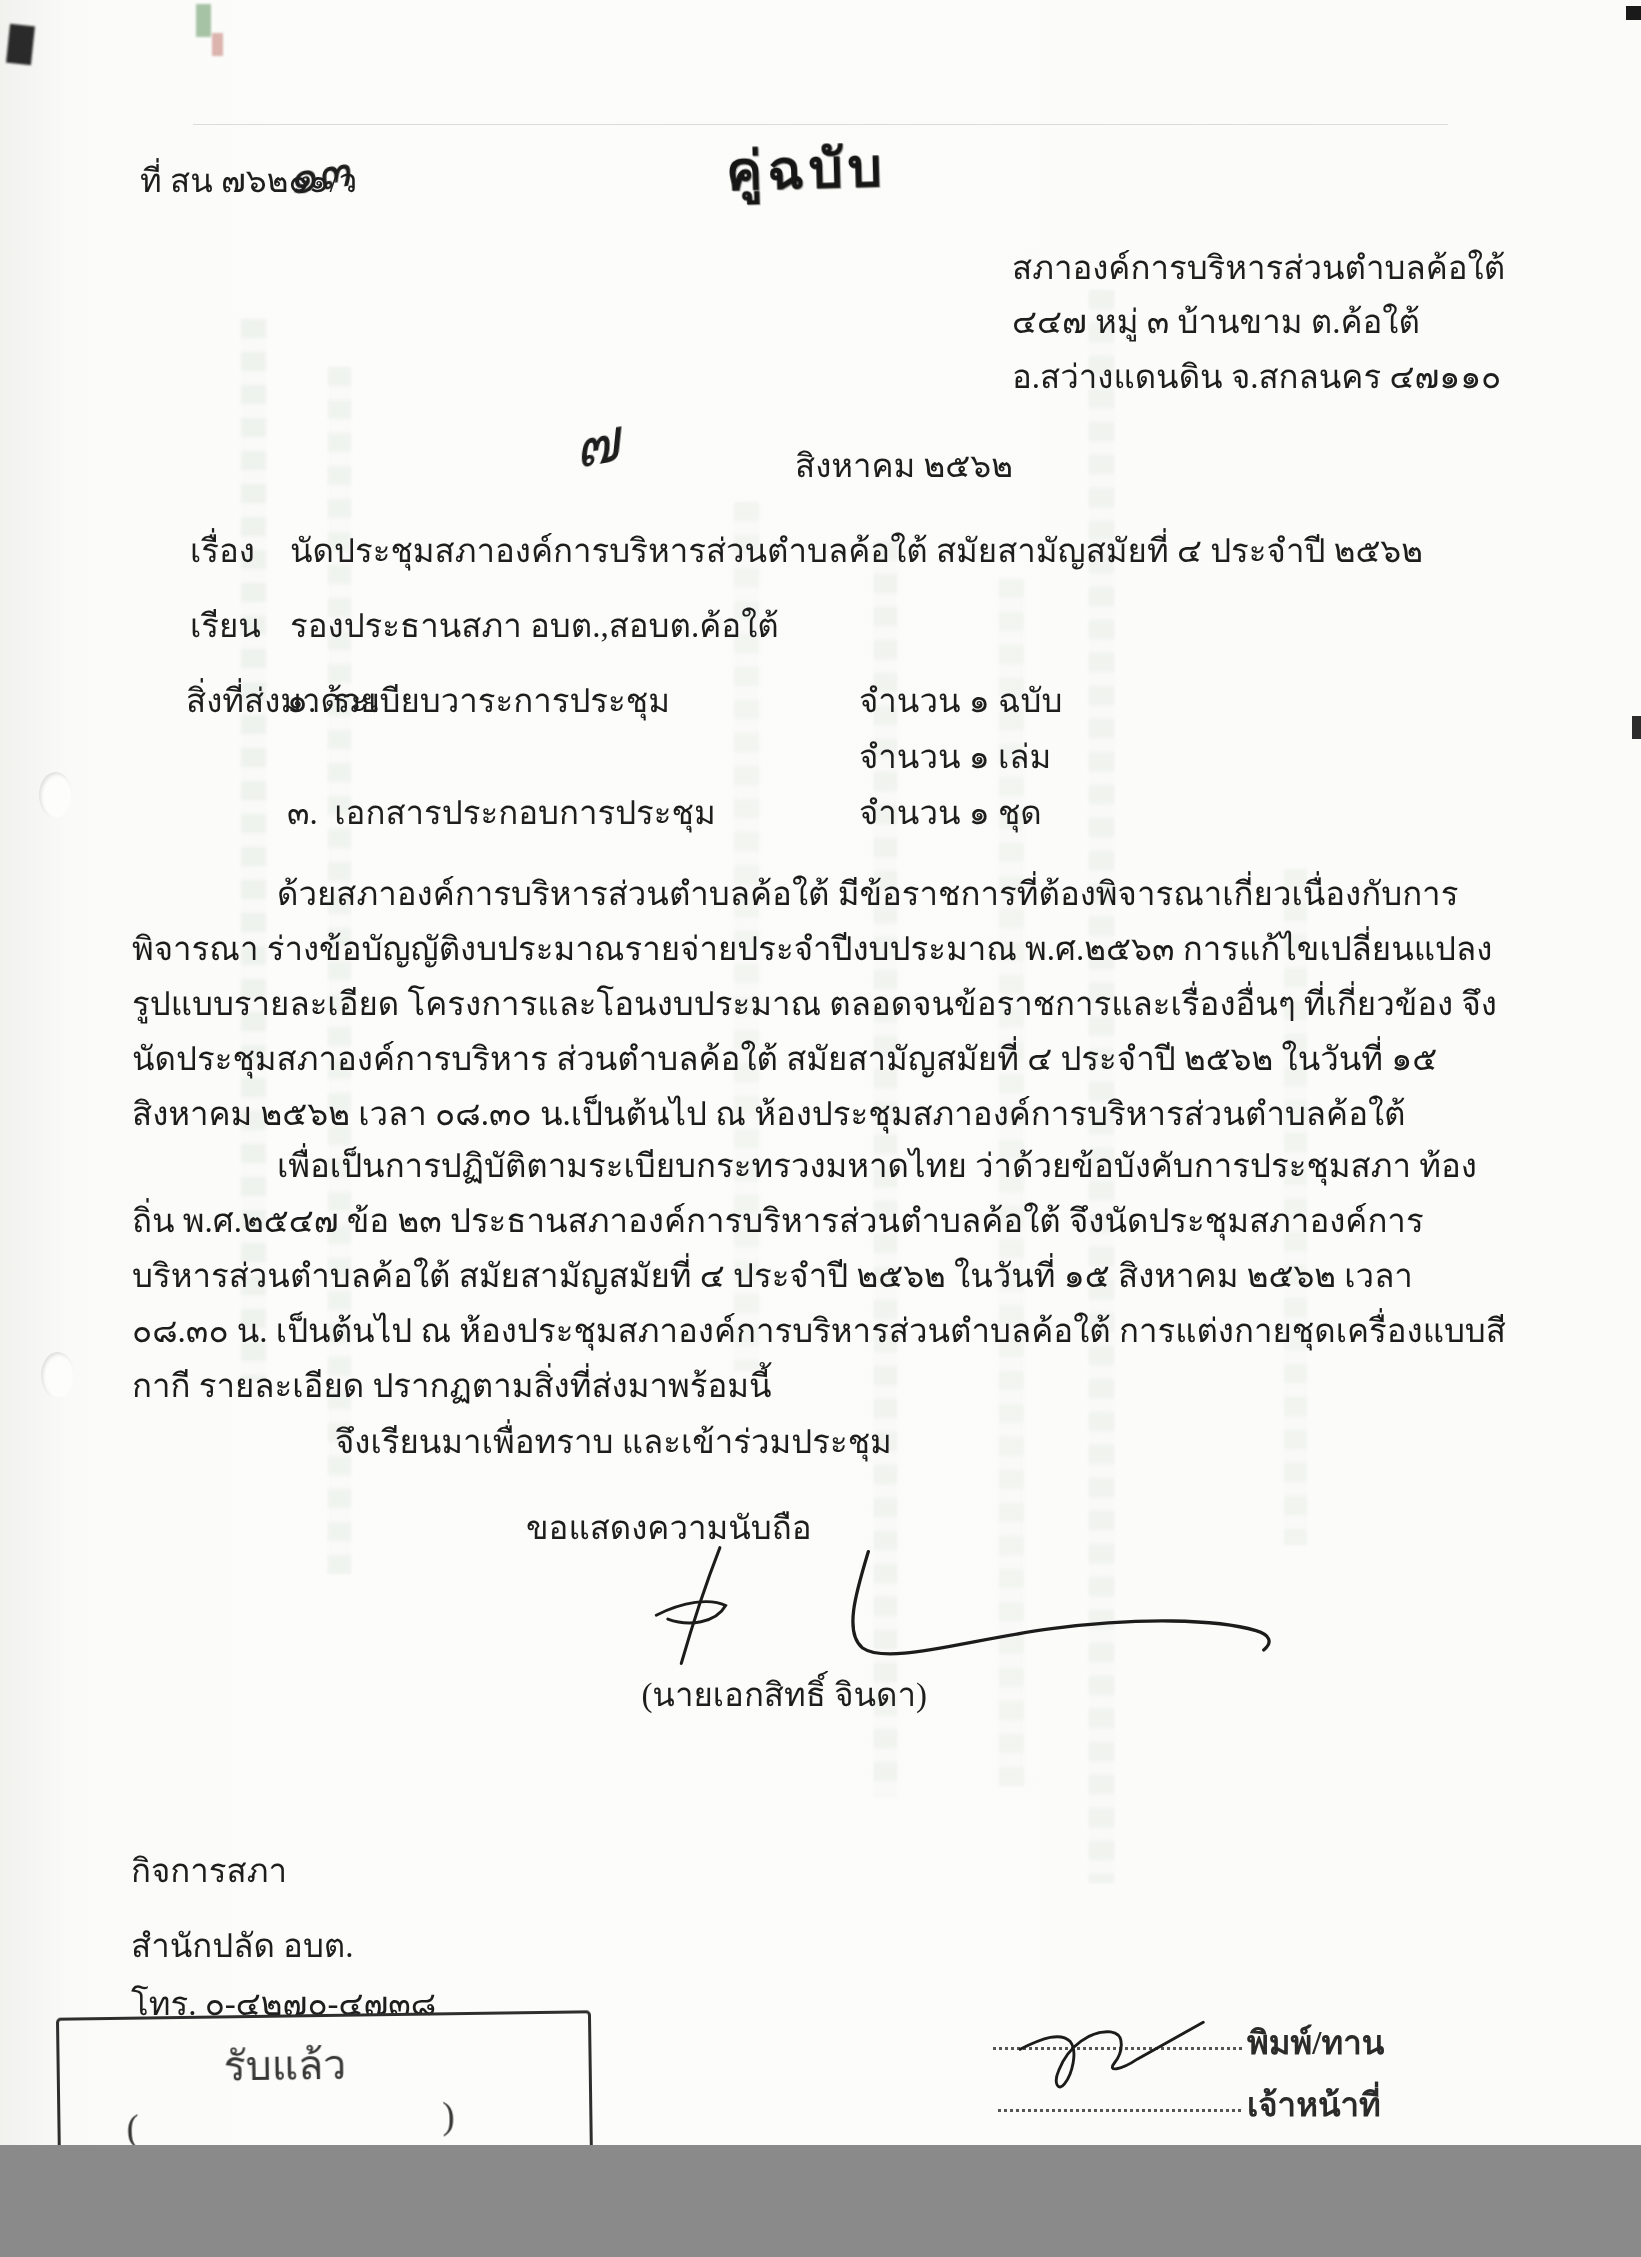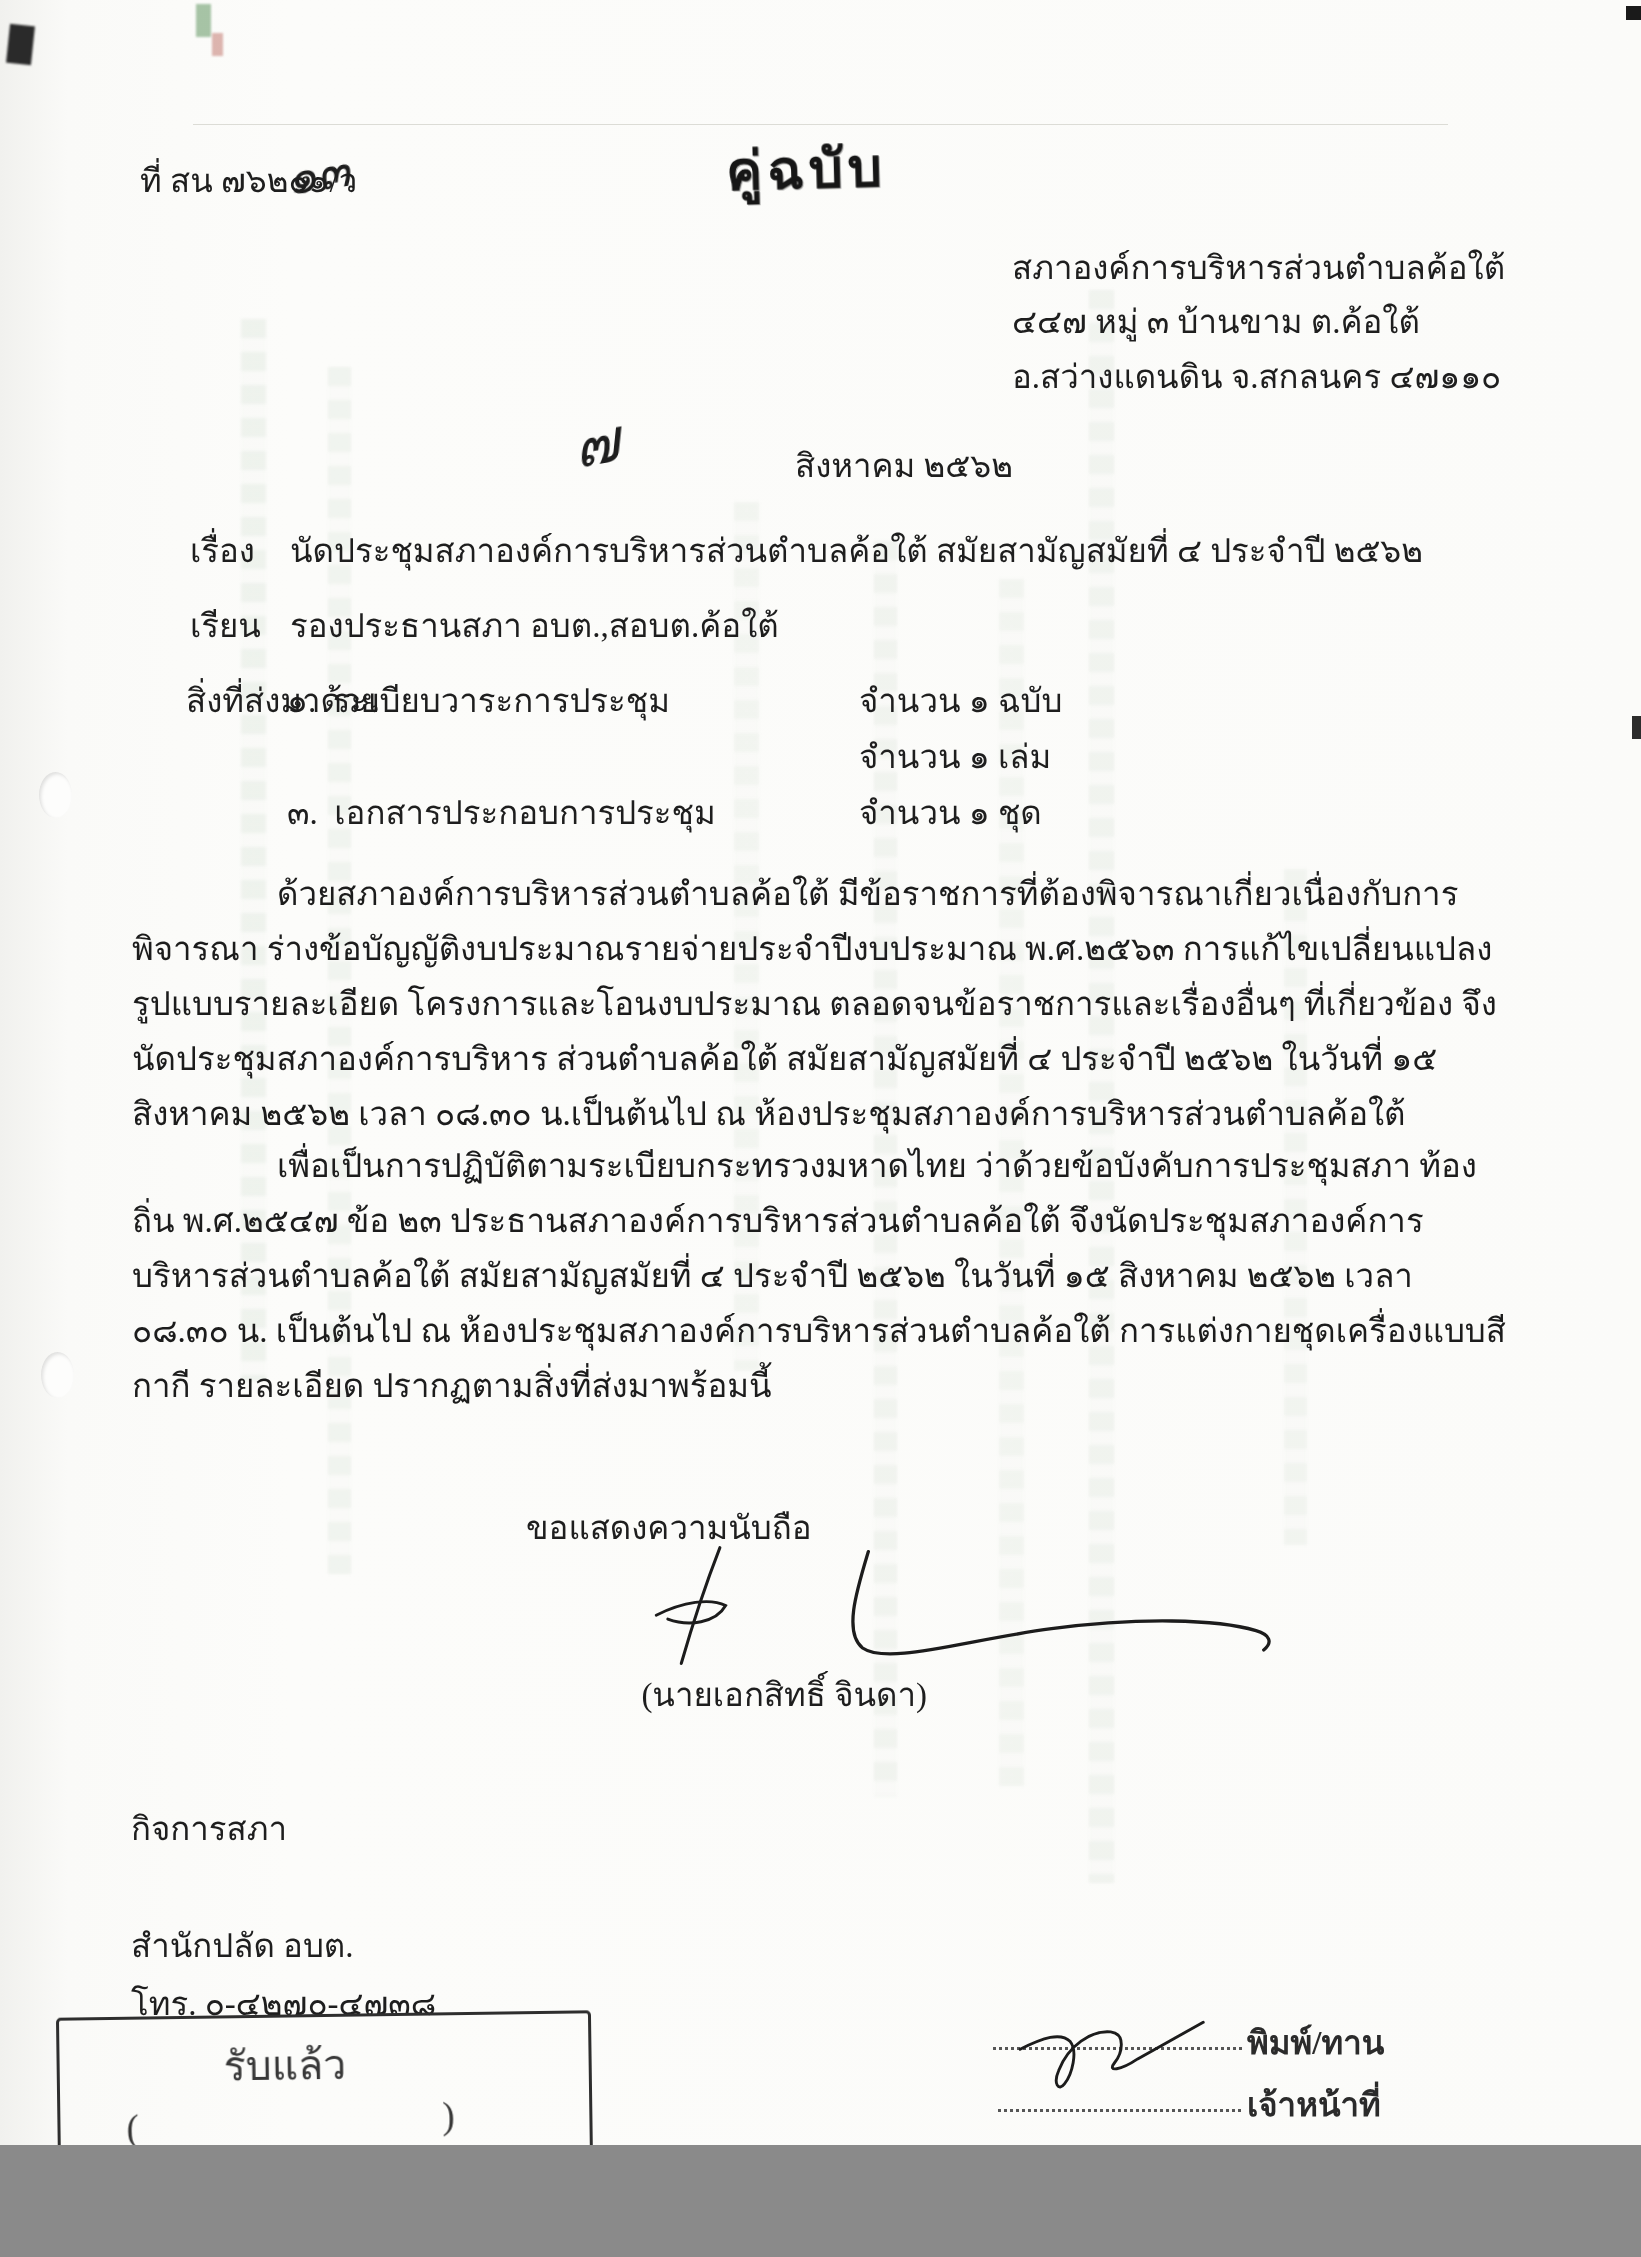--- a/index.html
+++ b/index.html
@@ -87,30 +87,31 @@
 
   <div class="t body-text" style="left:287px;top:786px;">
     <span>๓.</span>&nbsp;
     <span>เอกสารประกอบการประชุม</span>
   </div>
   <div class="t body-text" style="left:859px;top:786px;">จำนวน ๑ ชุด</div>
 
   <div class="para" style="top:867px;">ด้วยสภาองค์การบริหารส่วนตำบลค้อใต้ มีข้อราชการที่ต้องพิจารณาเกี่ยวเนื่องกับการพิจารณา ร่างข้อบัญญัติงบประมาณรายจ่ายประจำปีงบประมาณ พ.ศ.๒๕๖๓ การแก้ไขเปลี่ยนแปลงรูปแบบรายละเอียด โครงการและโอนงบประมาณ ตลอดจนข้อราชการและเรื่องอื่นๆ ที่เกี่ยวข้อง  จึงนัดประชุมสภาองค์การบริหาร ส่วนตำบลค้อใต้ สมัยสามัญสมัยที่ ๔ ประจำปี ๒๕๖๒  ในวันที่  ๑๕ สิงหาคม  ๒๕๖๒  เวลา  ๐๘.๓๐ น.เป็นต้นไป ณ ห้องประชุมสภาองค์การบริหารส่วนตำบลค้อใต้</div>
   <div class="para" style="top:1139px;">เพื่อเป็นการปฏิบัติตามระเบียบกระทรวงมหาดไทย  ว่าด้วยข้อบังคับการประชุมสภา ท้องถิ่น พ.ศ.๒๕๔๗ ข้อ ๒๓ ประธานสภาองค์การบริหารส่วนตำบลค้อใต้ จึงนัดประชุมสภาองค์การ บริหารส่วนตำบลค้อใต้ สมัยสามัญสมัยที่ ๔  ประจำปี ๒๕๖๒  ในวันที่  ๑๕ สิงหาคม  ๒๕๖๒ เวลา ๐๘.๓๐ น. เป็นต้นไป ณ ห้องประชุมสภาองค์การบริหารส่วนตำบลค้อใต้ การแต่งกายชุดเครื่องแบบสีกากี รายละเอียด ปรากฏตามสิ่งที่ส่งมาพร้อมนี้</div>
 
+  <div class="t body-text" style="left:335px;top:1415px;">จึงเรียนมาเพื่อทราบ และเข้าร่วมประชุม</div>
   <div class="t body-text" style="left:526px;top:1501px;">ขอแสดงความนับถือ</div>
 
   <svg class="sig-svg" style="left:463px;top:1540px;" width="830" height="135" viewBox="0 0 860 140">
     <path d="M226,128 C238,86 252,44 266,8" stroke-width="3.2"></path>
     <path d="M200,78 C228,64 256,60 272,68 C262,86 234,90 212,82" stroke-width="3"></path>
     <path d="M420,12 C408,52 394,96 414,112 C440,130 520,104 610,92 C700,80 782,82 822,94 C836,98 840,106 830,114" stroke-width="3.4"></path>
   </svg>
   <div class="t body-text" style="left:425px;top:1668px;width:502px;text-align:right;white-space:nowrap;">(นายเอกสิทธิ์  จินดา)</div>
 
-  <div class="t body-text" style="left:131px;top:1802px;">กิจการสภา</div>
+  <div class="t body-text" style="left:131px;top:1844px;">กิจการสภา</div>
   <div class="t body-text" style="left:131px;top:1919px;">สำนักปลัด อบต.</div>
   <div class="t body-text" style="left:131px;top:1977px;">โทร. ๐-๔๒๗๐-๔๗๓๘</div>
 
   <div class="rx-box">
     <div class="t" style="left:164px;top:15.4px;font-size:41px;filter:blur(0.4px);">รับแล้ว</div>
     <div class="t" style="left:66px;top:87px;font-size:37px;">(</div>
     <div class="t" style="left:382px;top:79px;font-size:37px;">)</div>
     <div class="t" style="left:25px;top:147px;font-size:33px;filter:blur(0.4px);">ตำแหน่ง</div>
     <div class="dottedline" style="left:170px;top:145px;width:319px;height:33px;"></div>
     <div class="dottedline" style="left:17.4px;top:210px;width:483px;height:33px;"></div>

